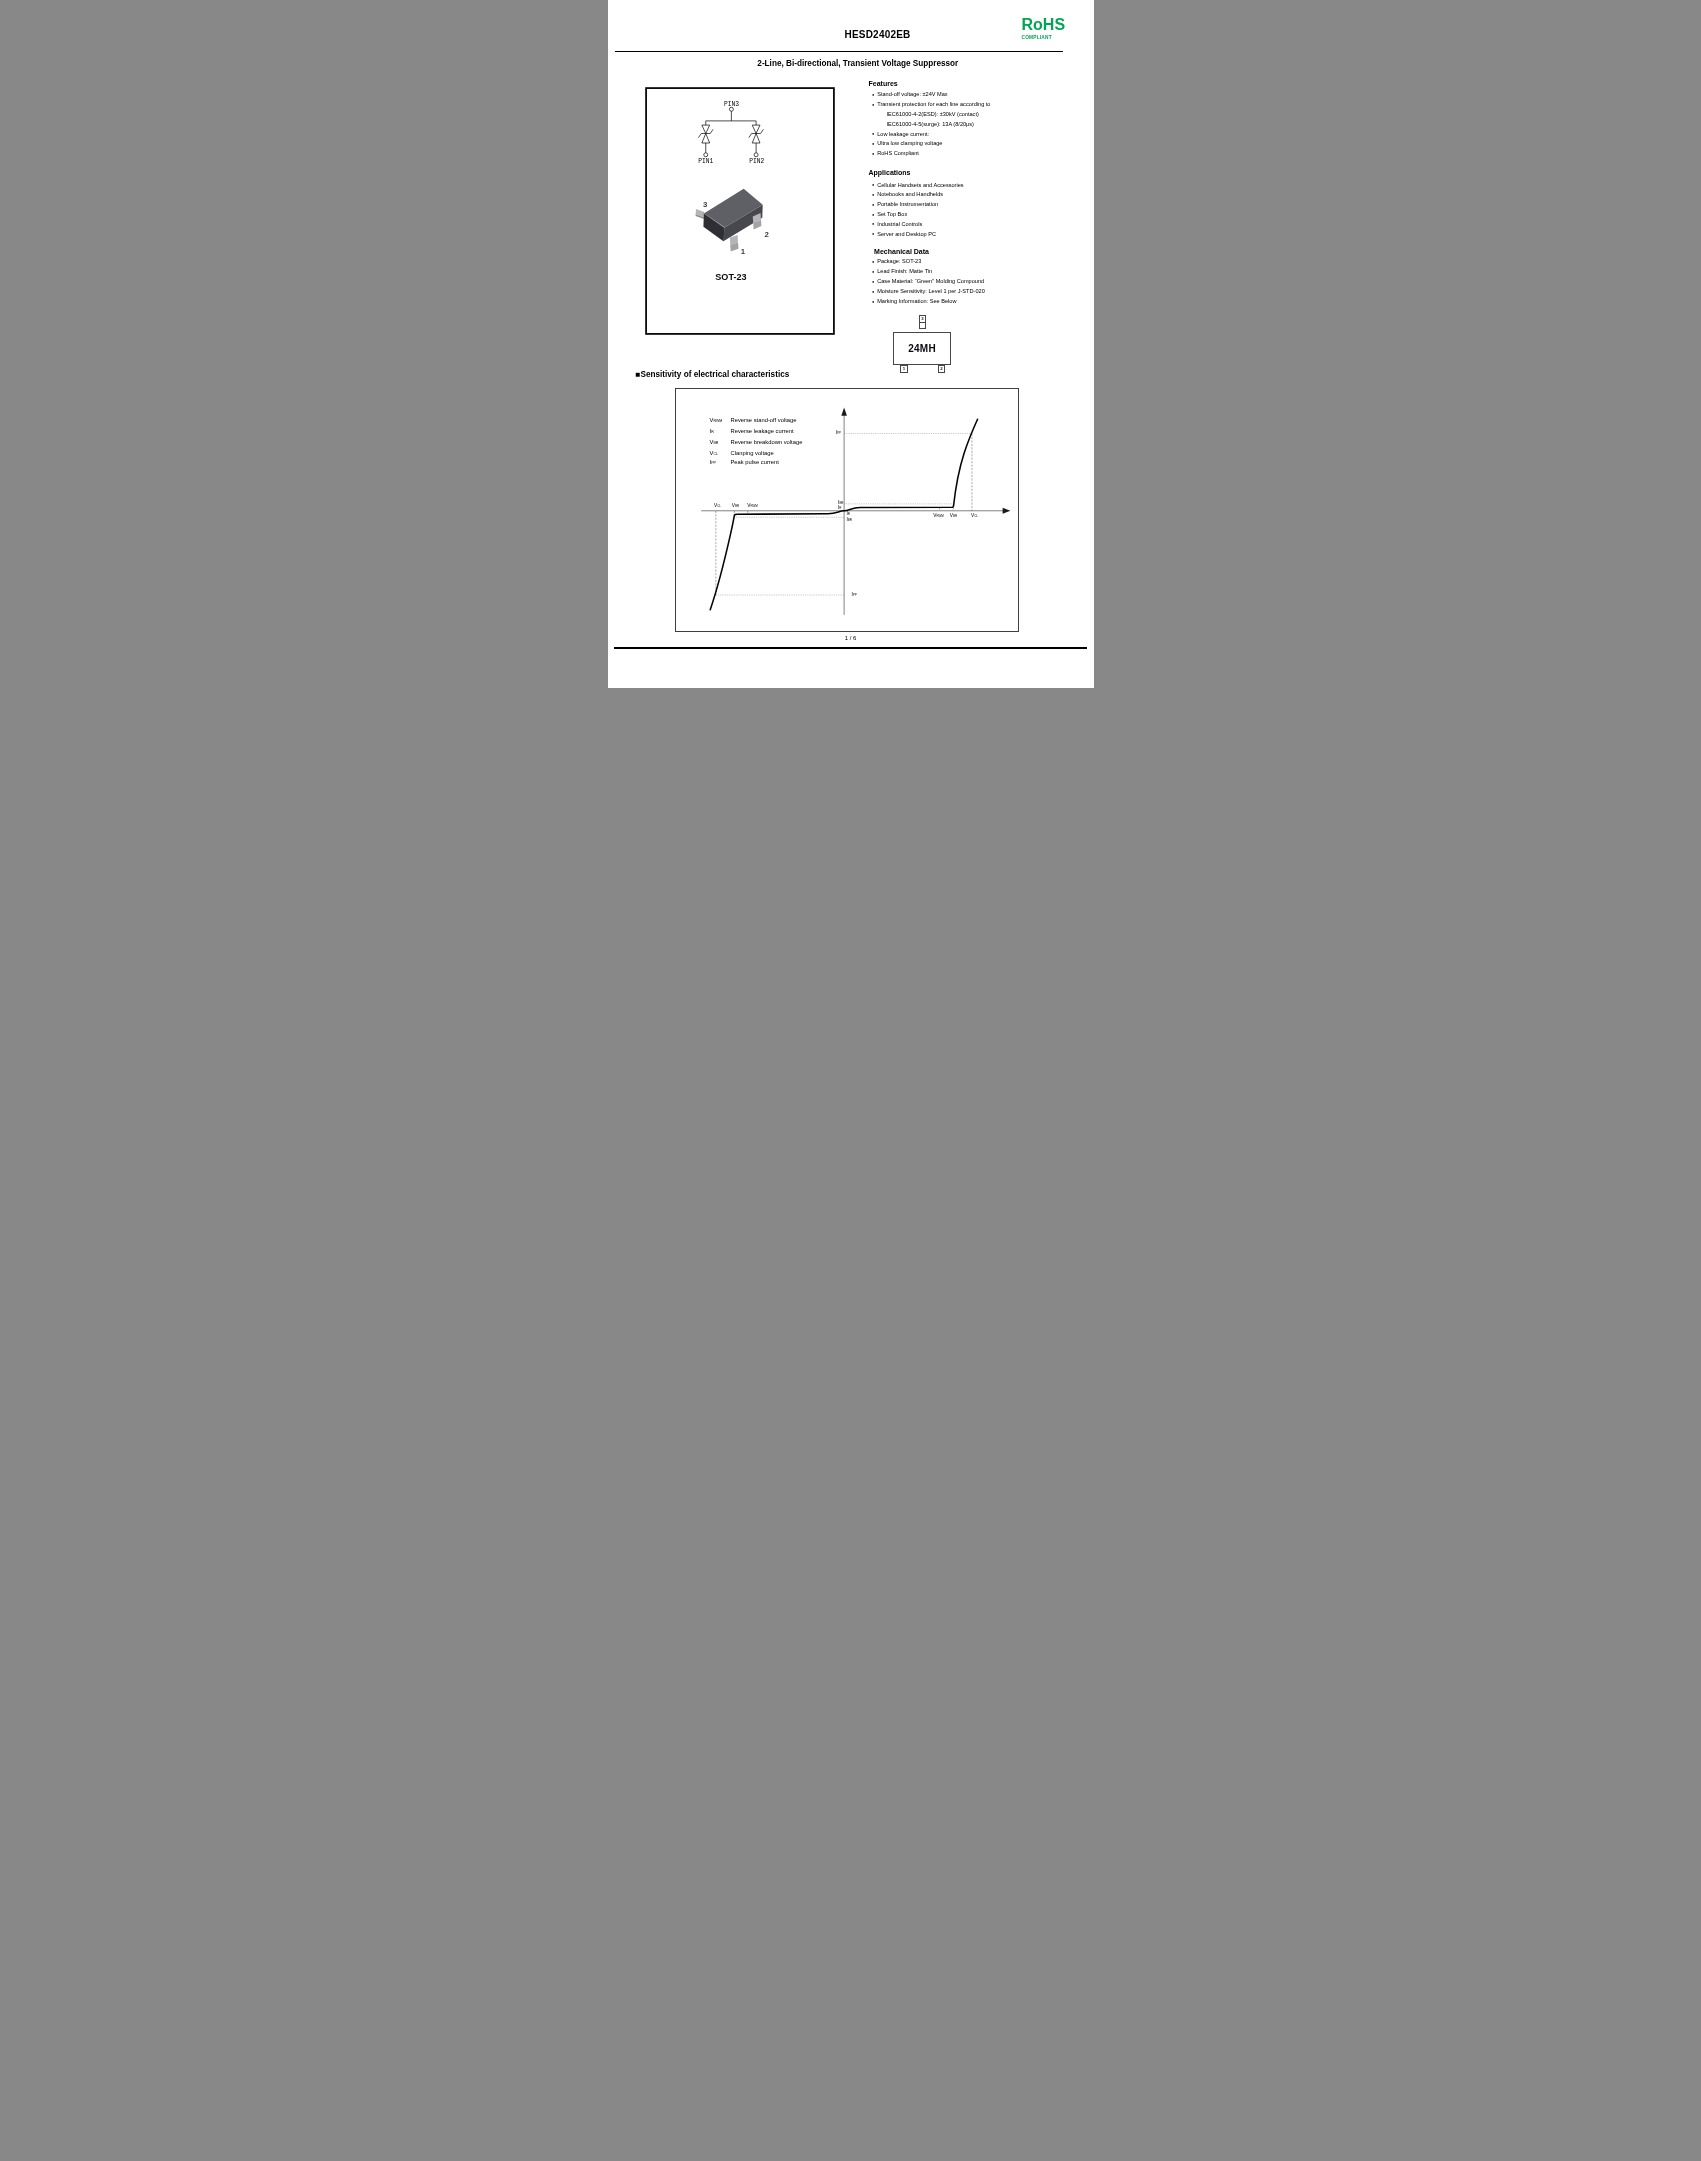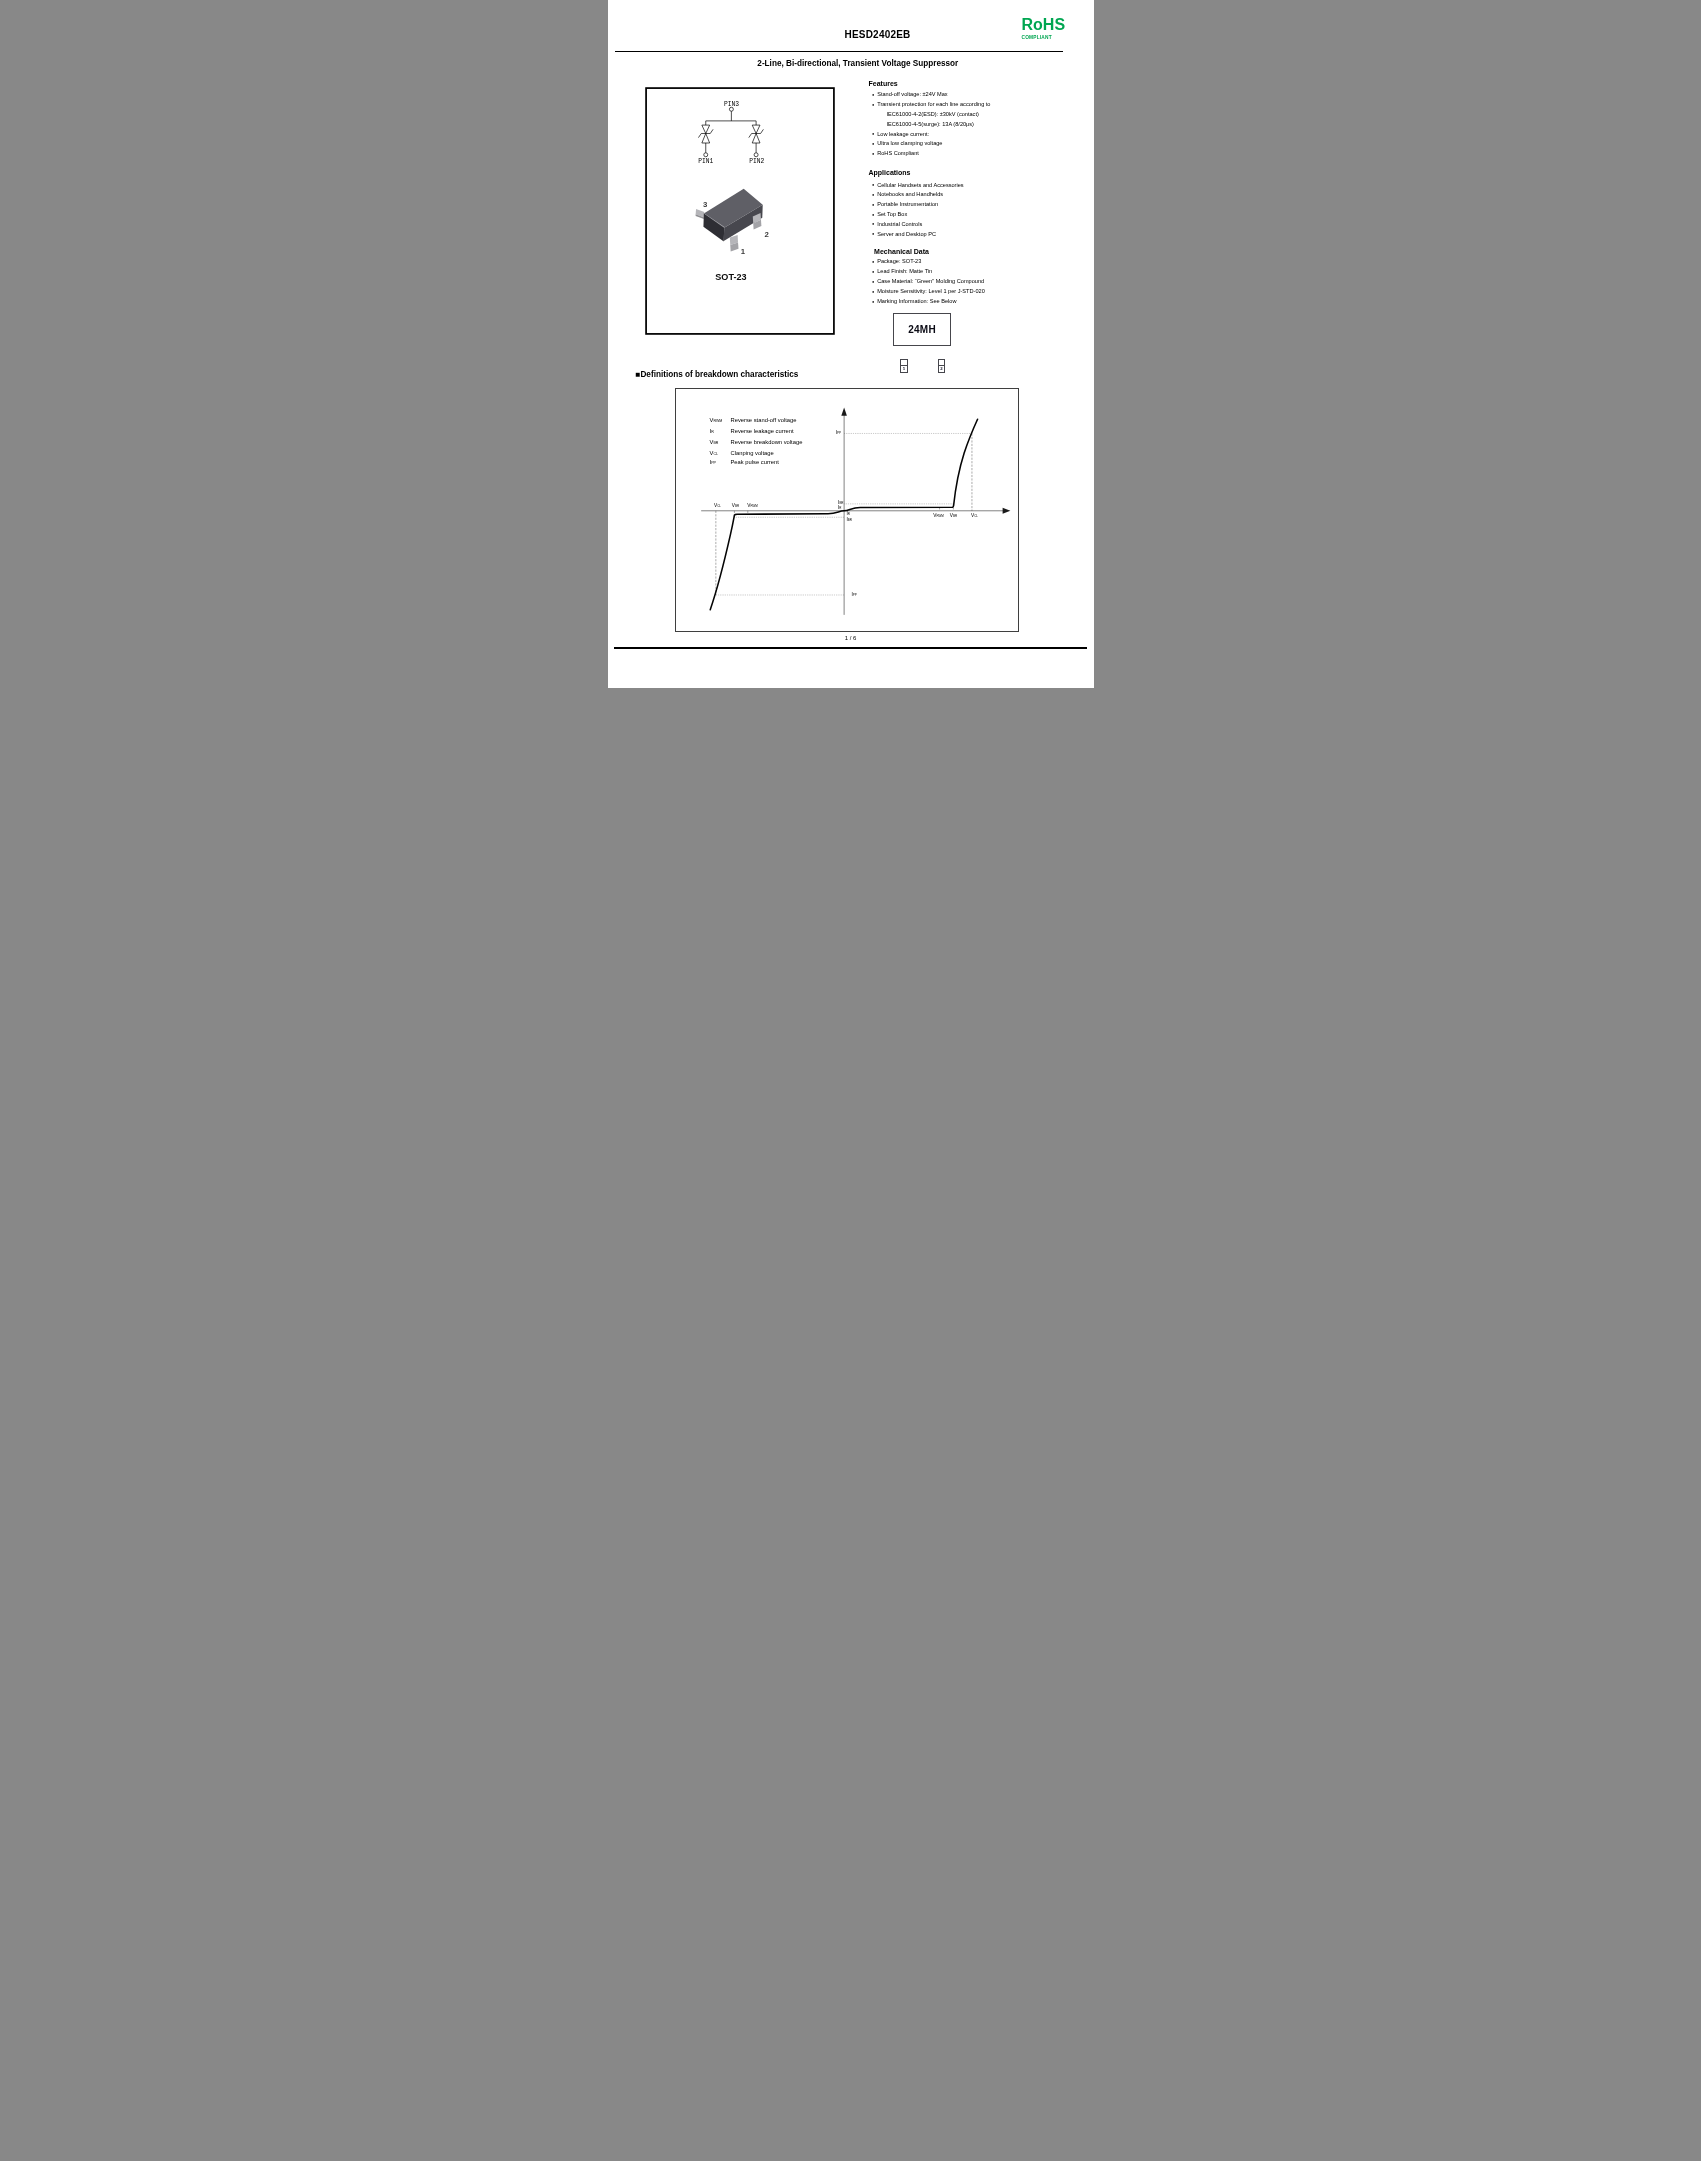--- a/index.html
+++ b/index.html
@@ -33,21 +33,21 @@
   .apps { top:169px; } .apps h2 { margin-bottom:3.5px; }
   .mech { top:248px; } .mech h2 { margin-bottom:0.9px; padding-left:5.6px; }
   .brow { display:flex; align-items:center; height:9.8px; font-size:5.6px; }
   .mech .brow { height:10px; }
   .brow .bullet { font-size:3.9px; width:5.2px; margin-left:3.5px; flex:0 0 5.2px; }
   .brow.indent { padding-left:18px; }
   .btext { white-space:nowrap; }
 
   
   .marking { left:283px; top:313px; width:65px; height:63px; }
-  .mk-body { position:absolute; left:2.6px; top:0; width:58px; height:33px;
+  .mk-body { position:absolute; left:2.6px; top:19px; width:58px; height:33px;
     border:0.9px solid #46464c; background:#fff;
     display:flex; align-items:center; justify-content:center; }
   .mk-text { font-size:10px; font-weight:bold; letter-spacing:0.2px; color:#0a0a14; }
   .mk-tab { position:absolute; width:7.8px; border:0.9px solid #46464c; background:#fff;
     font-size:4.3px; font-weight:bold; color:#101024; text-align:center; }
   .mk-tab3 { left:28px; top:1.7px; height:14px; }
   .mk-tab3 .divider { position:absolute; left:0; right:0; top:6px; border-top:0.6px solid #46464c; }
   .mk-tab3 .num { position:absolute; left:0; right:0; top:0.4px; }
   .mk-tab1 { left:9.5px; top:46px; height:14.3px; }
   .mk-tab1 .divider, .mk-tab2 .divider { position:absolute; left:0; right:0; top:5.2px; border-top:0.6px solid #46464c; }
@@ -224,21 +224,21 @@
     </div>
     <div class="mk-tab mk-tab2">
       <span class="divider"></span>
       <span class="num">2</span>
     </div>
     <div class="mk-body">
       <span class="mk-text">24MH</span>
     </div>
   </div>
 
-  <div class="abs defs-heading">■Definitions of breakdown characteristics</div>
+  <div class="abs defs-heading">■Sensitivity of electrical characteristics</div>
 
   <div class="abs graph">
     <svg width="344" height="244" viewBox="0 0 796 565">
 
       <g stroke="#2e2e2e" stroke-width="1.4" fill="none">
         <path d="M389 60 V523"></path>
         <path d="M58 282 H758"></path>
       </g>
       <polygon points="389,43 382.5,62 395.5,62" fill="#1a1a1a"></polygon>
       <polygon points="774,282 756,275 756,289" fill="#1a1a1a"></polygon>

